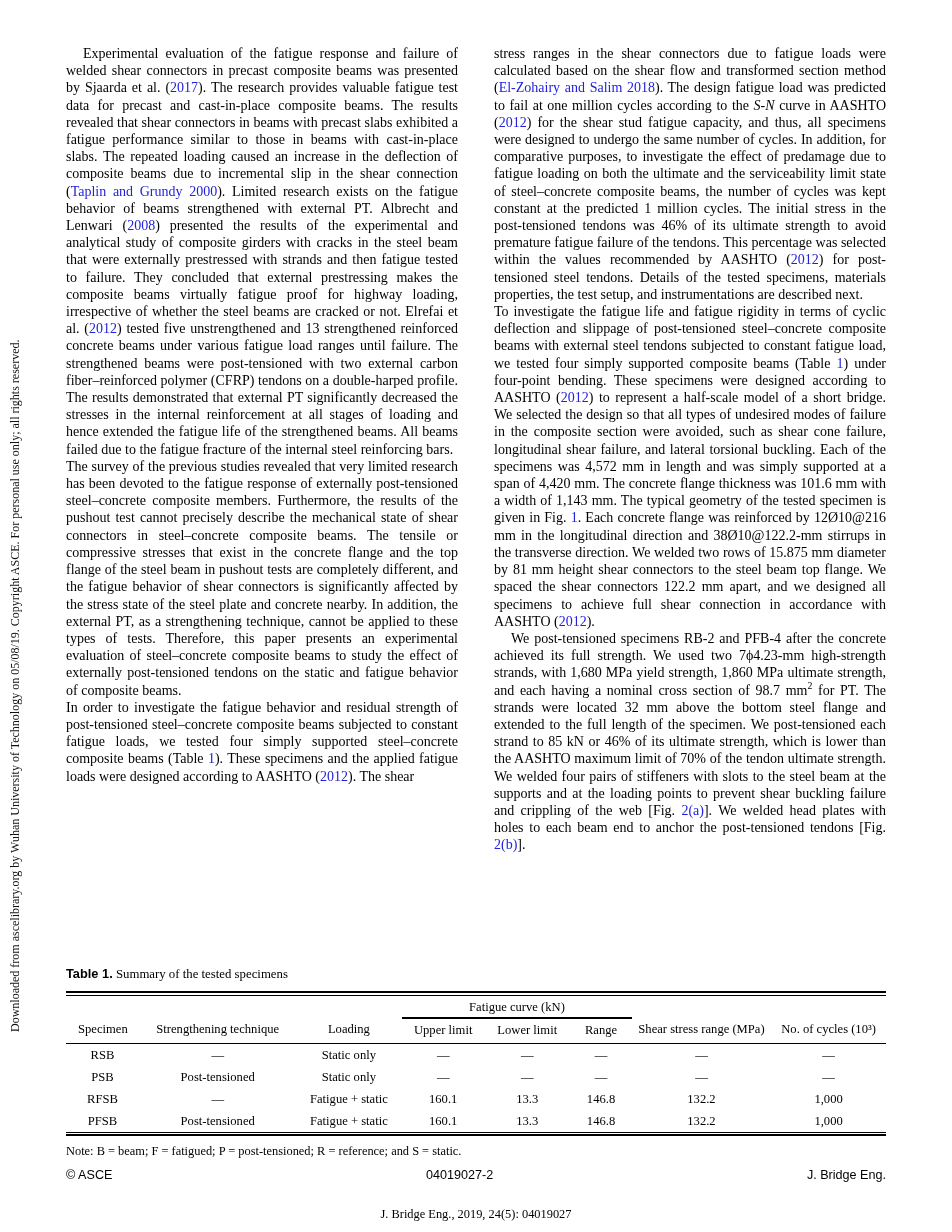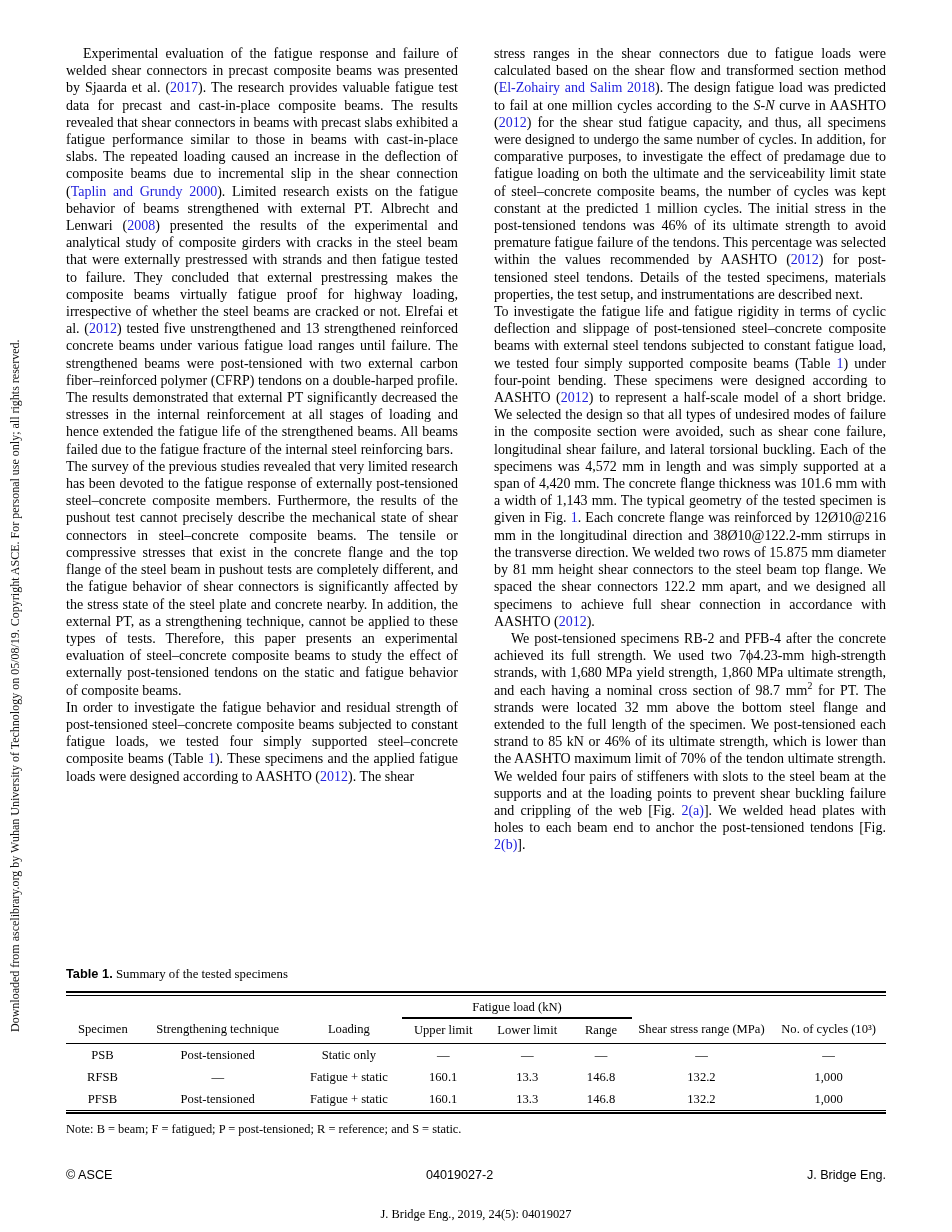--- a/index.html
+++ b/index.html
@@ -92,35 +92,45 @@
           <col style="width:13%">
         <col style="width:10%">
           <col style="width:10.5%">
           <col style="width:7.5%">
         <col style="width:17%">
           <col style="width:14%">
       </colgroup>
       <thead>
         <tr class="spanrow">
           <th colspan="3"></th>
-          <th colspan="3" class="span-th">Fatigue load (kN)</th>
+          <th colspan="3" class="span-th">Fatigue curve (kN)</th>
           <th colspan="2"></th>
         </tr>
         <tr class="colheads" id="header-row">
             <th class="first">Specimen</th>
             <th>Strengthening technique</th>
             <th>Loading</th>
             <th>Upper limit</th>
             <th>Lower limit</th>
             <th>Range</th>
             <th>Shear stress range (MPa)</th>
             <th>No. of cycles (10³)</th>
           </tr>
       </thead>
       <tbody id="table-body">
+          <tr>
+            <td class="first">RSB</td>
+            <td>—</td>
+            <td>Static only</td>
+            <td>—</td>
+            <td>—</td>
+            <td>—</td>
+            <td>—</td>
+            <td>—</td>
+          </tr>
           <tr>
             <td class="first">PSB</td>
             <td>Post-tensioned</td>
             <td>Static only</td>
             <td>—</td>
             <td>—</td>
             <td>—</td>
             <td>—</td>
             <td>—</td>
           </tr>

